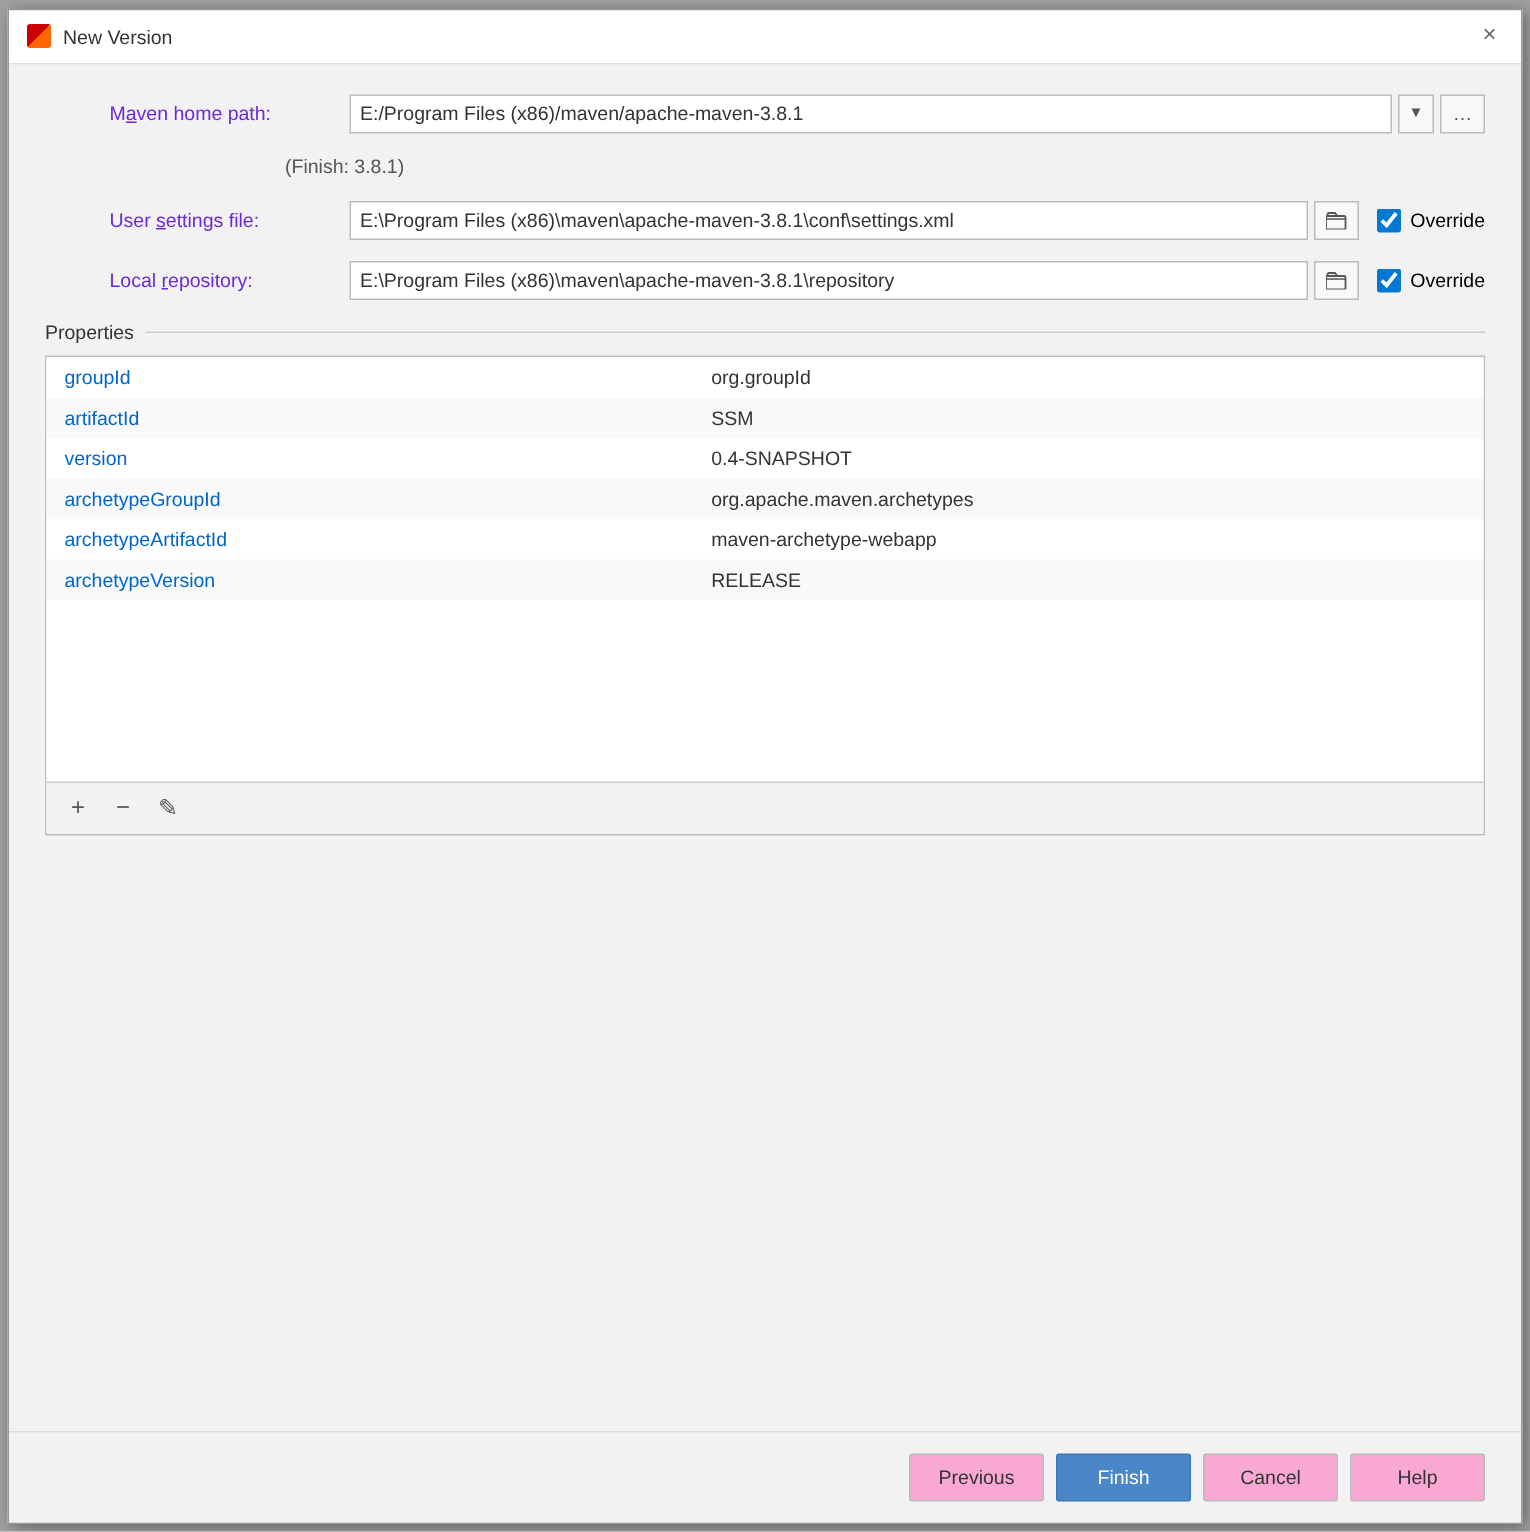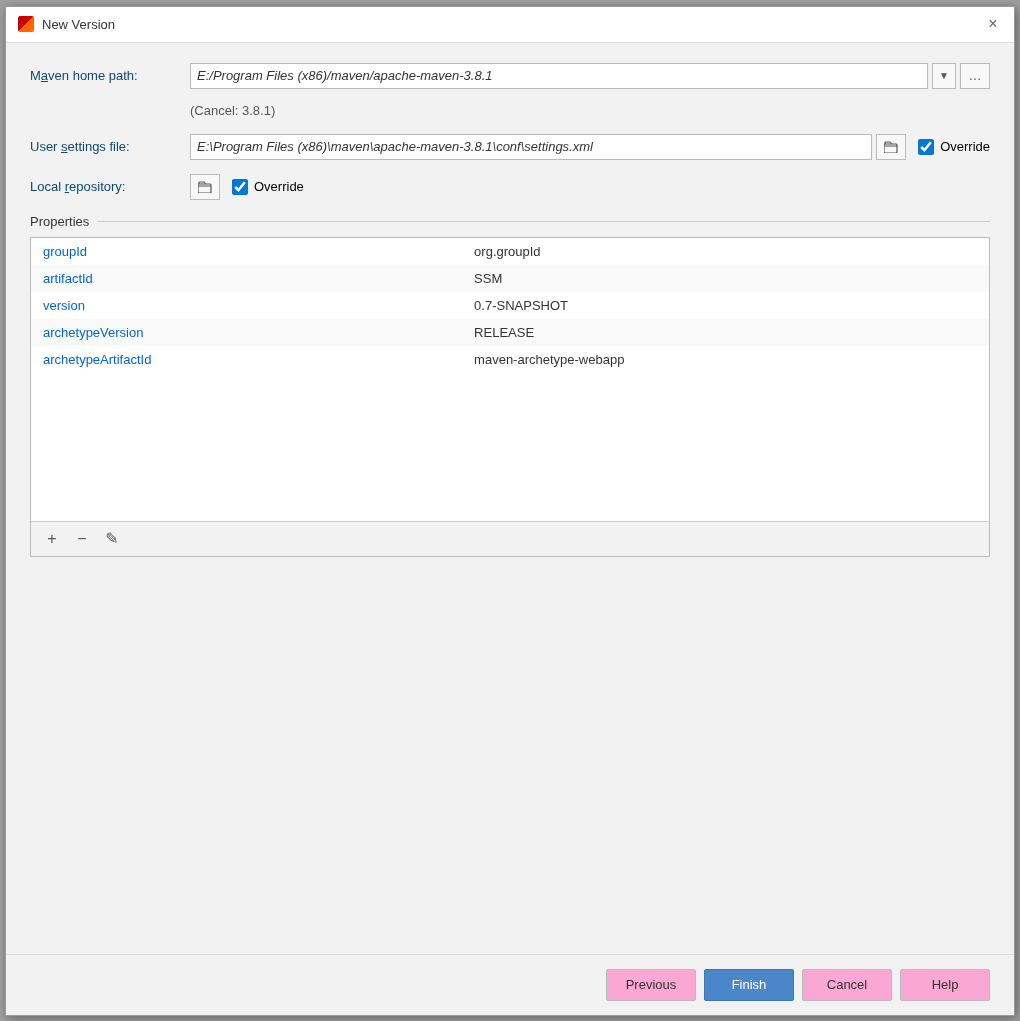--- a/index.html
+++ b/index.html
@@ -82,22 +82,23 @@
 
     .form-row {
       display: flex;
       align-items: center;
       margin-bottom: 14px;
     }
 
     .form-label {
       width: 160px;
       min-width: 160px;
-      color: #0c4a6e;
-      font-size: 13px;
+      color: #6d28d9;
+      font-size: 13px;
+      margin-left: 43px;
     }
 
     .form-label .underline {
       text-decoration: underline;
     }
 
     .input-group {
       display: flex;
       align-items: center;
       gap: 4px;
@@ -106,21 +107,20 @@
 
     .text-input {
       flex: 1;
       height: 26px;
       border: 1px solid #bbb;
       background: white;
       padding: 2px 6px;
       font-size: 13px;
       color: #333;
       outline: none;
-      font-style: italic;
     }
 
     .dropdown-btn {
       width: 24px;
       height: 26px;
       border: 1px solid #bbb;
       background: #f8f8f8;
       cursor: pointer;
       display: flex;
       align-items: center;
@@ -306,21 +306,21 @@
       <div class="form-label">
         M<span class="underline">a</span>ven home path:
       </div>
       <div class="input-group">
         <input type="text" class="text-input" value="E:/Program Files (x86)/maven/apache-maven-3.8.1" style="">
         <button class="dropdown-btn">▼</button>
         <button class="browse-btn">…</button>
       </div>
     </div>
 
-    <div class="version-text">(Cancel: 3.8.1)</div>
+    <div class="version-text">(Finish: 3.8.1)</div>
 
     <div class="form-row">
       <div class="form-label">
         User <span class="underline">s</span>ettings file:
       </div>
       <div class="input-group">
         <input type="text" class="text-input" value="E:\Program Files (x86)\maven\apache-maven-3.8.1\conf\settings.xml" style="">
         <button class="browse-btn">
           <svg width="14" height="12" viewBox="0 0 14 12" fill="none" xmlns="http://www.w3.org/2000/svg">
             <rect x="0" y="3" width="13" height="9" rx="1" stroke="#555" stroke-width="1.2" fill="none"></rect>
@@ -333,20 +333,21 @@
           <span>Override</span>
         </label>
       </div>
     </div>
 
     <div class="form-row">
       <div class="form-label">
         Local <span class="underline">r</span>epository:
       </div>
       <div class="input-group">
+        <input type="text" class="text-input" value="E:\Program Files (x86)\maven\apache-maven-3.8.1\repository" style="">
         <button class="browse-btn">
           <svg width="14" height="12" viewBox="0 0 14 12" fill="none" xmlns="http://www.w3.org/2000/svg">
             <rect x="0" y="3" width="13" height="9" rx="1" stroke="#555" stroke-width="1.2" fill="none"></rect>
             <path d="M0 5h13" stroke="#555" stroke-width="1"></path>
             <path d="M1 3V2a1 1 0 011-1h4l1.5 2" stroke="#555" stroke-width="1.2" fill="none"></path>
           </svg>
         </button>
         <label class="checkbox-label">
           <input type="checkbox" checked="" style="">
           <span>Override</span>
@@ -367,29 +368,33 @@
             <tr>
                   <td style="color: rgb(0, 102, 204);">groupId</td>
                   <td style="color: rgb(51, 51, 51);">org.groupId</td>
                 </tr>
                 <tr>
                   <td style="color: rgb(0, 102, 204);">artifactId</td>
                   <td style="color: rgb(51, 51, 51);">SSM</td>
                 </tr>
                 <tr>
                   <td style="color: rgb(0, 102, 204);">version</td>
-                  <td style="color: rgb(51, 51, 51);">0.7-SNAPSHOT</td>
+                  <td style="color: rgb(51, 51, 51);">0.4-SNAPSHOT</td>
+                </tr>
+                <tr>
+                  <td style="color: rgb(0, 102, 204);">archetypeGroupId</td>
+                  <td style="color: rgb(51, 51, 51);">org.apache.maven.archetypes</td>
+                </tr>
+                <tr>
+                  <td style="color: rgb(0, 102, 204);">archetypeArtifactId</td>
+                  <td style="color: rgb(51, 51, 51);">maven-archetype-webapp</td>
                 </tr>
                 <tr>
                   <td style="color: rgb(0, 102, 204);">archetypeVersion</td>
                   <td style="color: rgb(51, 51, 51);">RELEASE</td>
-                </tr>
-                <tr>
-                  <td style="color: rgb(0, 102, 204);">archetypeArtifactId</td>
-                  <td style="color: rgb(51, 51, 51);">maven-archetype-webapp</td>
                 </tr>
               </tbody>
           </table>
         </div>
         <div class="properties-toolbar">
           <button class="toolbar-btn">+</button>
           <button class="toolbar-btn">−</button>
           <button class="toolbar-btn">✎</button>
         </div>
       </div>

